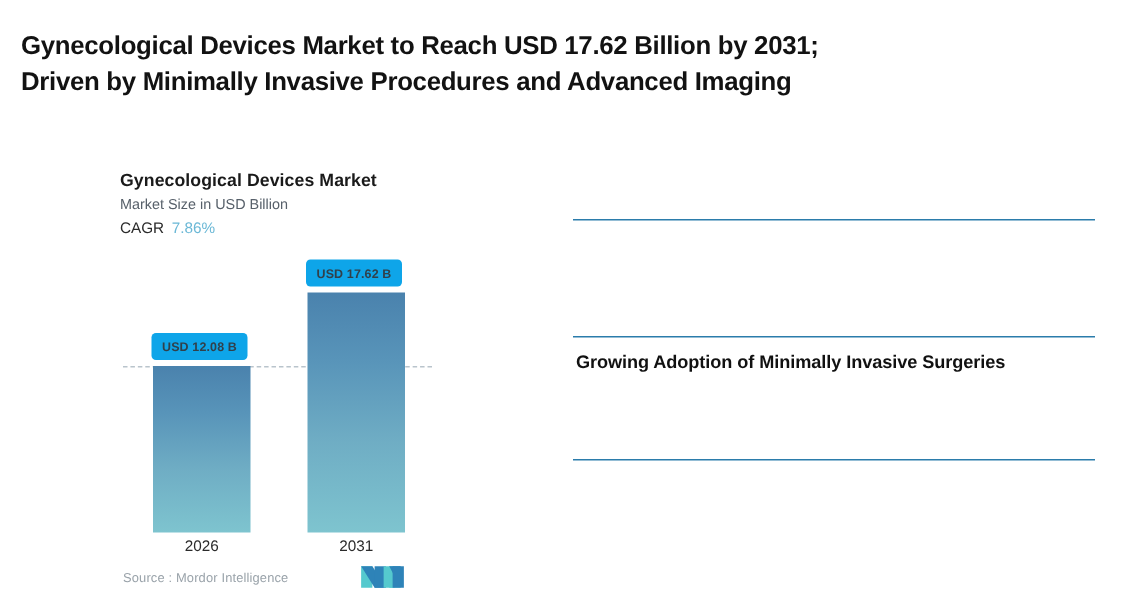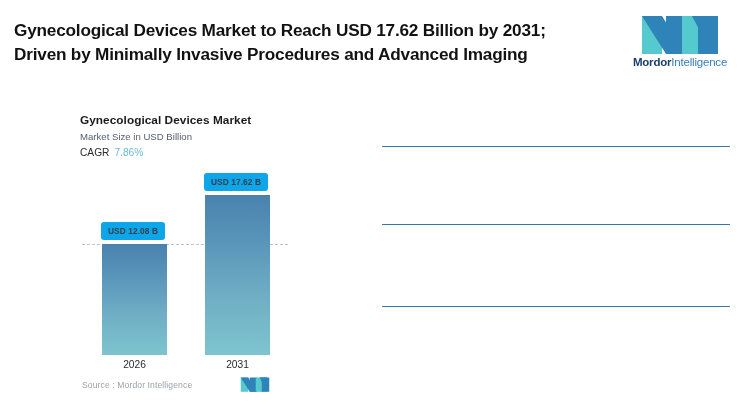--- a/index.html
+++ b/index.html
@@ -183,36 +183,20 @@
 
 <div id="page">
 
   <div id="header">
 
     <div id="headline">
       <span class="line">Gynecological Devices Market to Reach USD 17.62 Billion by 2031;</span>
       <span class="line">Driven by Minimally Invasive Procedures and Advanced Imaging</span>
     </div>
 
-    <div id="brand-logo">
-      <div class="logo-mark">
-        <svg width="80" height="44" viewBox="0 0 80 44" xmlns="http://www.w3.org/2000/svg">
-          <polygon points="2,44 2,6 22,6 22,44" fill="#55c9ce"></polygon>
-          <polygon points="2,6 22,6 46,44 26,44" fill="#2e83b8"></polygon>
-          <polygon points="26,44 26,6 46,6 46,44" fill="#2e83b8"></polygon>
-          <polygon points="42,6 62,6 62,44 42,44" fill="#55c9ce"></polygon>
-          <polygon points="52,6 72,6 72,44 52,44" fill="#55c9ce"></polygon>
-          <polygon points="52,6 72,6 72,44" fill="#2e83b8"></polygon>
-          <polygon points="58,44 58,6 78,6 78,44" fill="#2e83b8"></polygon>
-        </svg>
-      </div>
-      <div class="logo-wordmark">
-        <span class="w1">Mordor</span><span class="w2">Intelligence</span>
-      </div>
-    </div>
 
   </div>
 
   <div id="chart-panel">
 
     <div id="chart-title">Gynecological Devices Market</div>
     <div id="chart-subtitle">Market Size in USD Billion</div>
 
     <div id="cagr-row">
       <span>CAGR</span><span class="cagr-value">7.86%</span>
@@ -247,18 +231,19 @@
     </div>
 
   </div>
 
   <div id="trends-panel">
 
 
     <div class="trend-divider" style="top:60px;"></div>
 
     <div class="trend-divider" style="top:138px;"></div>
+    <div class="trend-text" style="top:146px;">Growing Adoption of Minimally Invasive Surgeries</div>
 
     <div class="trend-divider" style="top:220px;"></div>
 
   </div>
 
 </div>
 
 </body></html>

